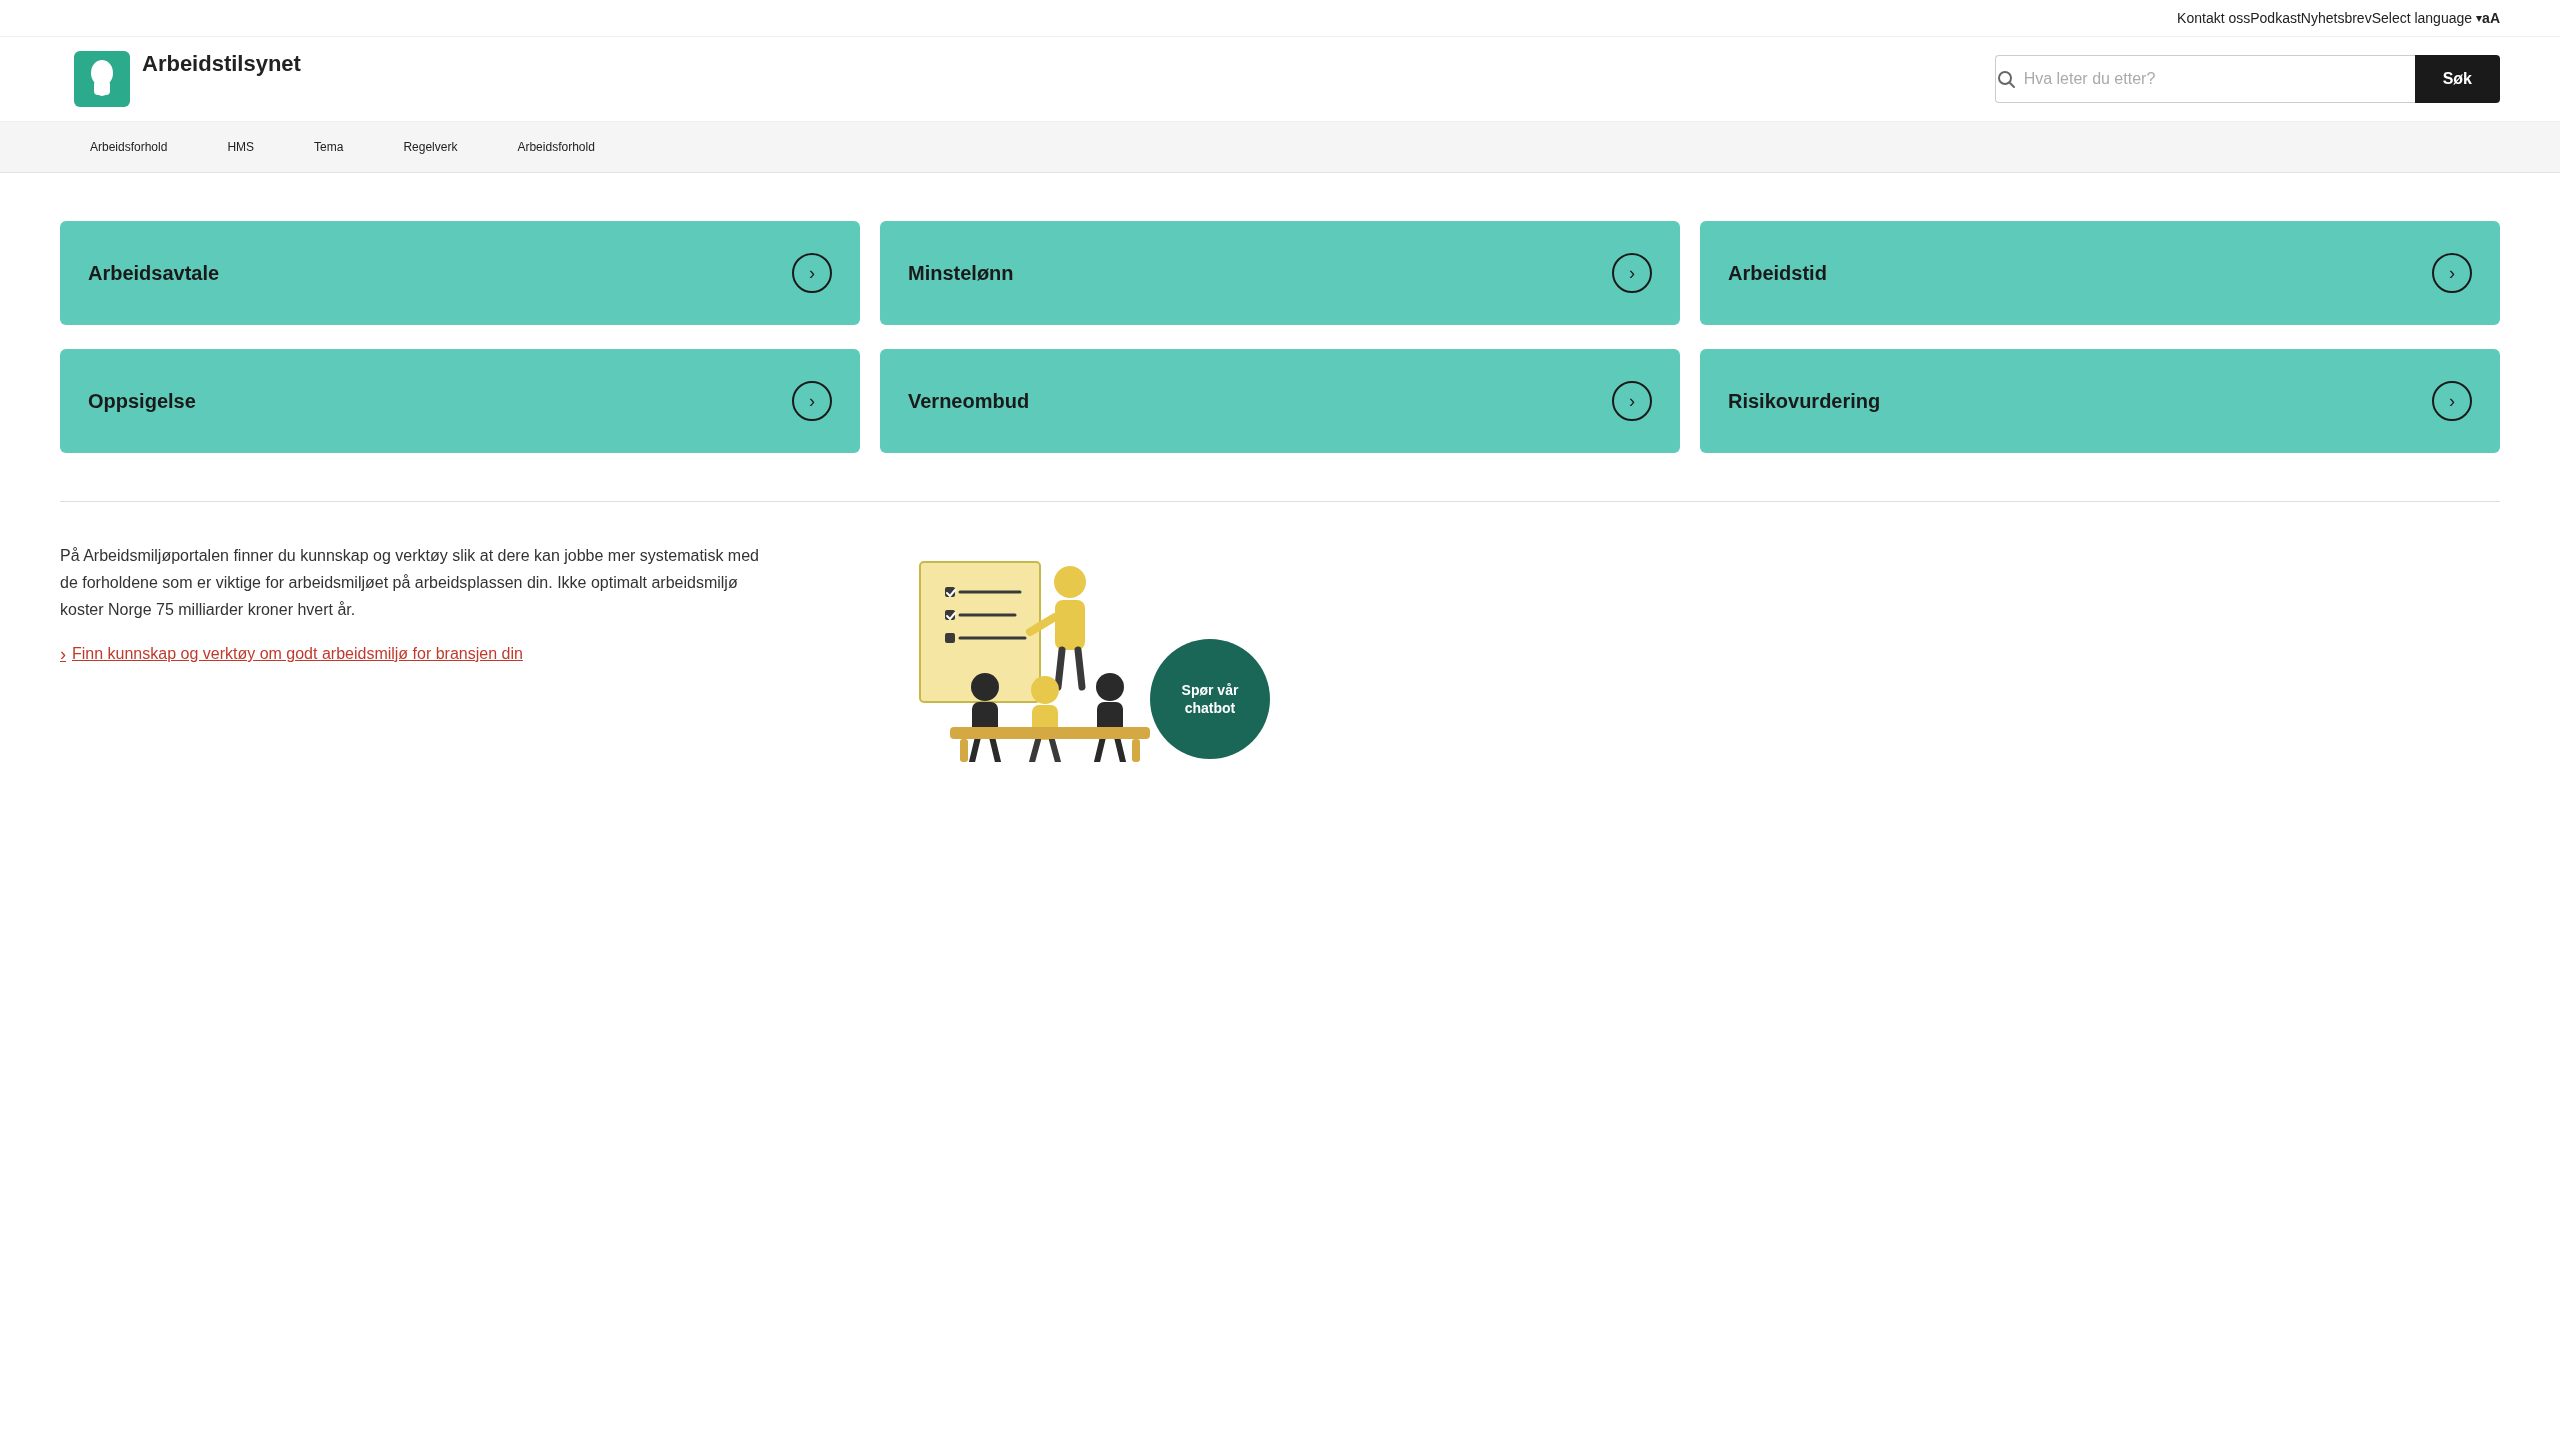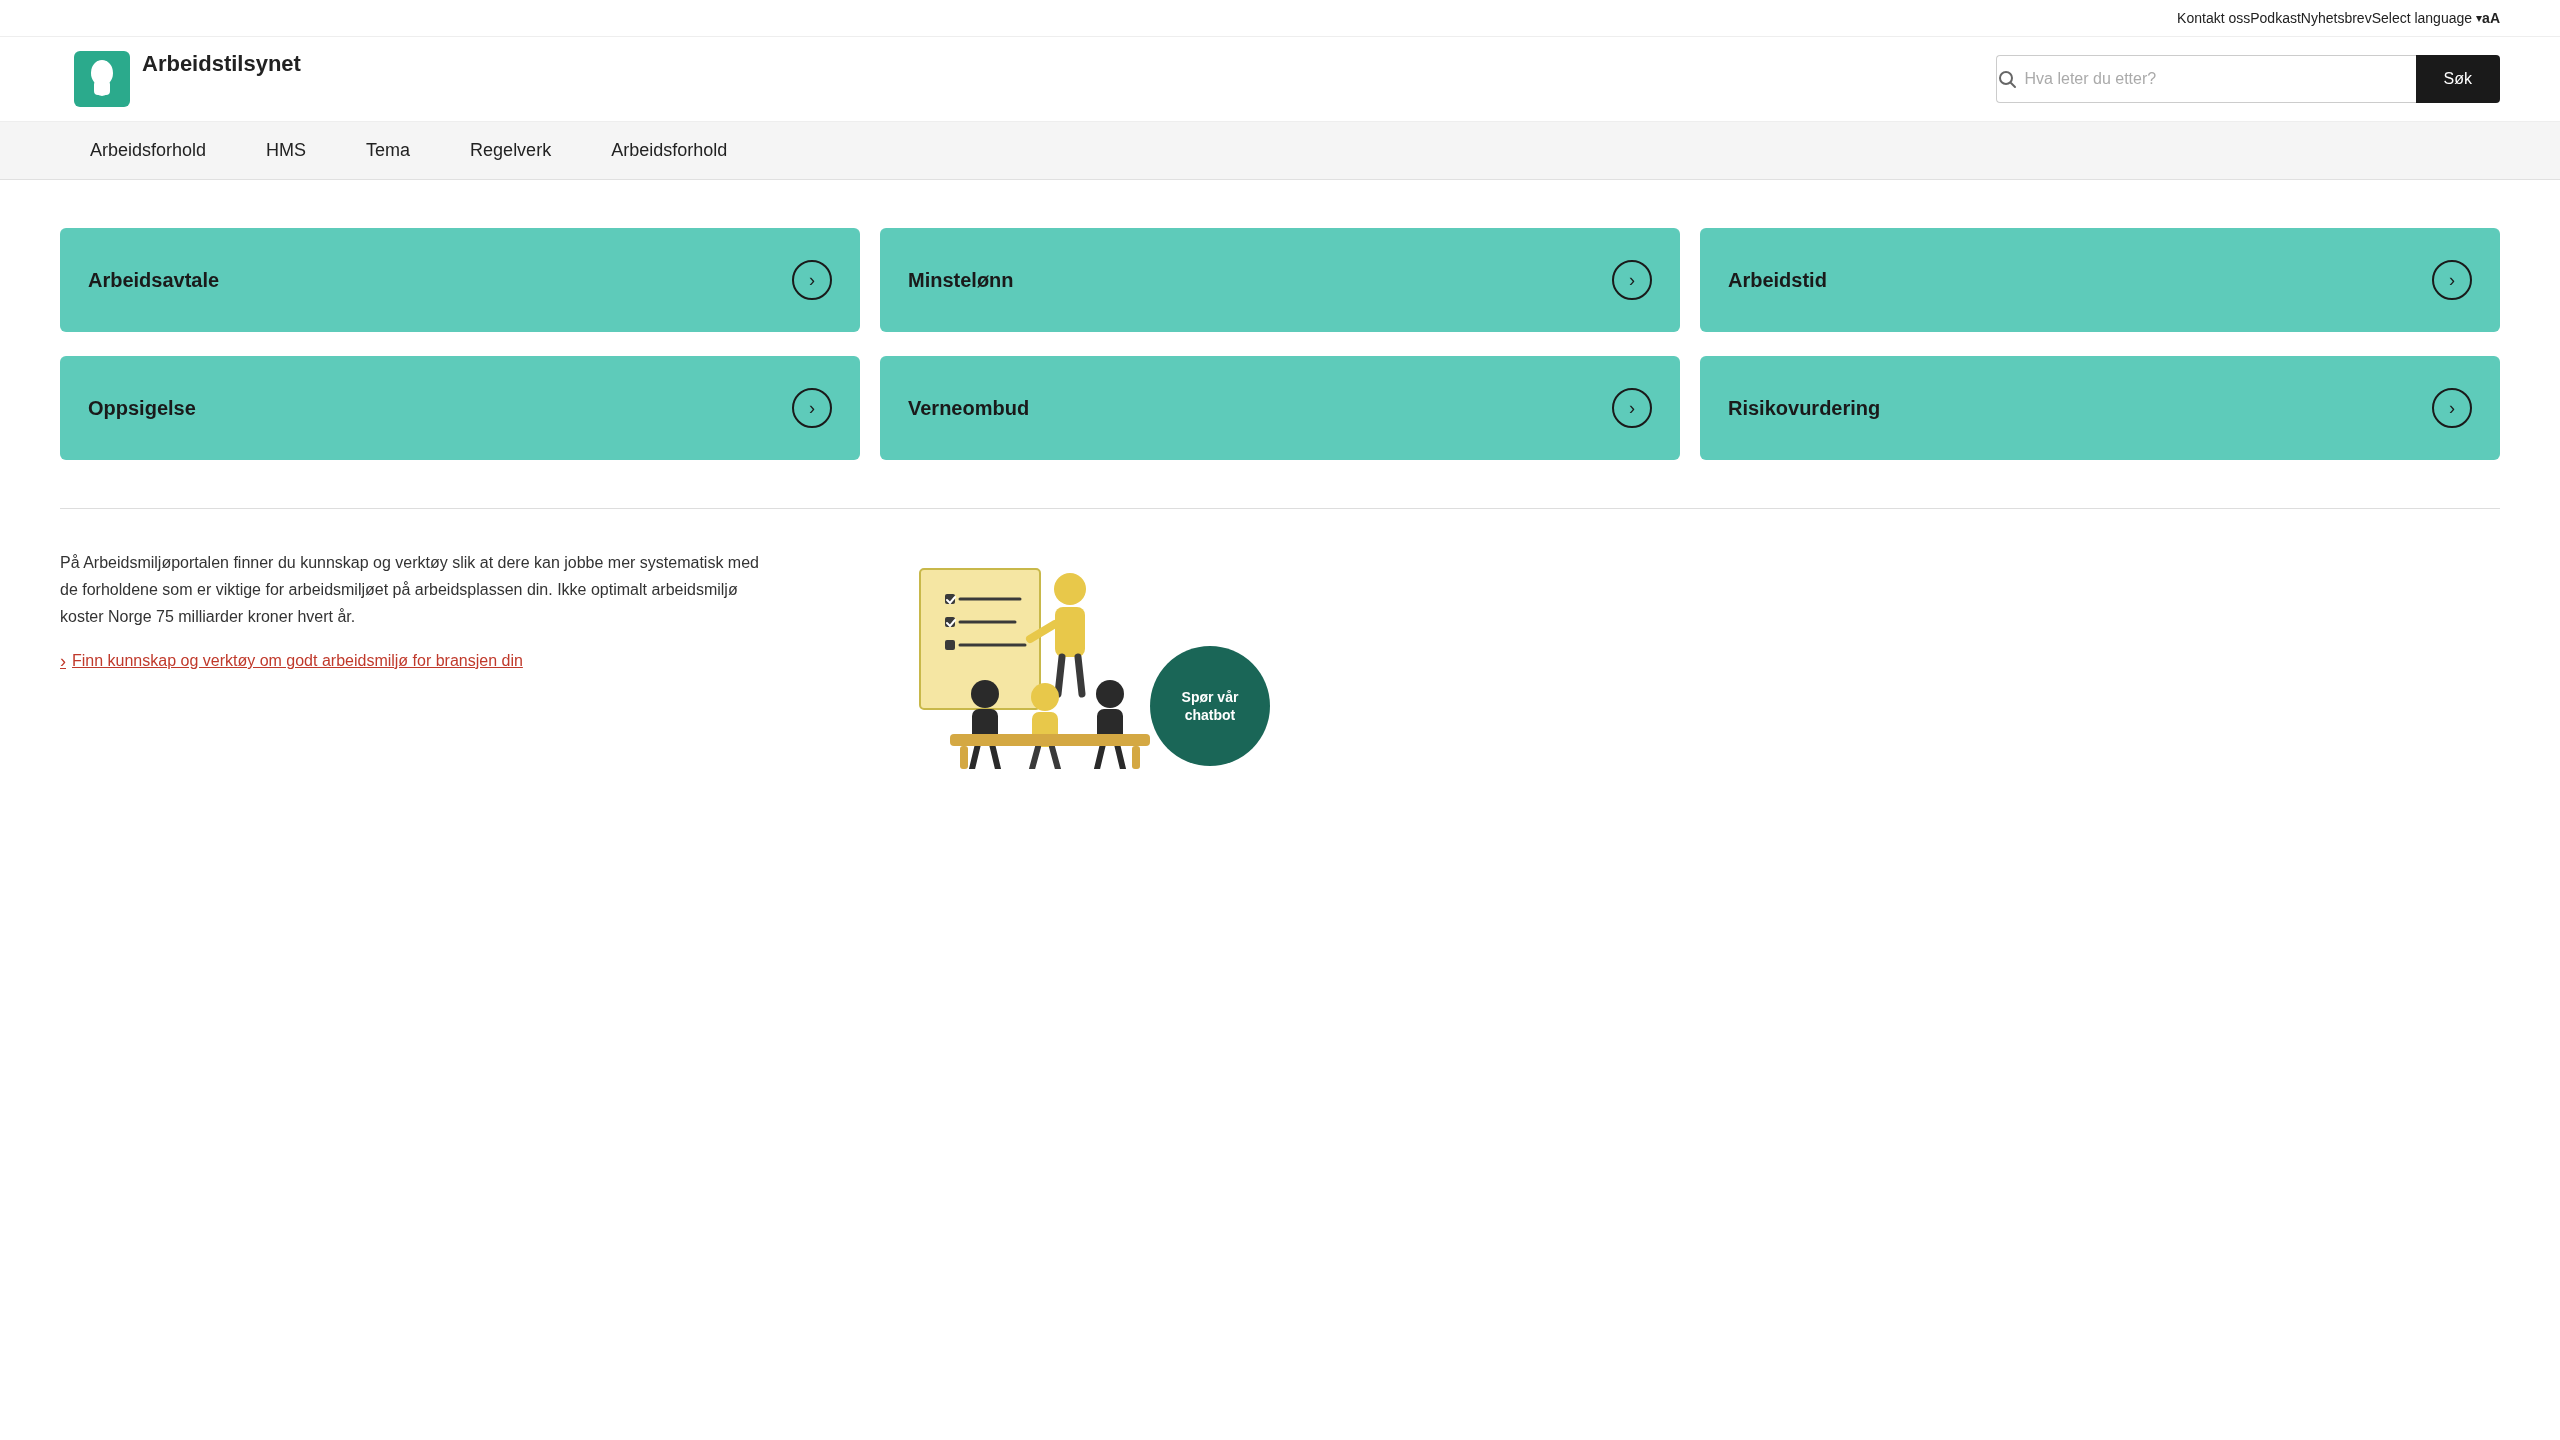--- a/index.html
+++ b/index.html
@@ -79,40 +79,40 @@
       color: #222;
     }
     .search-input::placeholder { color: #aaa; }
     .search-btn {
       background: #1a1a1a;
       color: #fff;
       border: none;
       height: 48px;
       padding: 0 28px;
       font-size: 16px;
-      font-weight: 400;
+      font-weight: 700;
       cursor: pointer;
       border-radius: 0 4px 4px 0;
     }
 
     
     .main-nav {
       background: #f5f5f5;
       border-bottom: 1px solid #e0e0e0;
       padding: 0 60px;
     }
     .main-nav ul {
       display: flex;
       list-style: none;
       gap: 0;
     }
     .main-nav ul li a {
       display: block;
       padding: 18px 30px;
-      font-size: 18px;
+      font-size: 12px;
       font-weight: 500;
       color: #222;
       text-decoration: none;
     }
 
     
     .main-content {
       padding: 48px 60px 0;
     }
 

